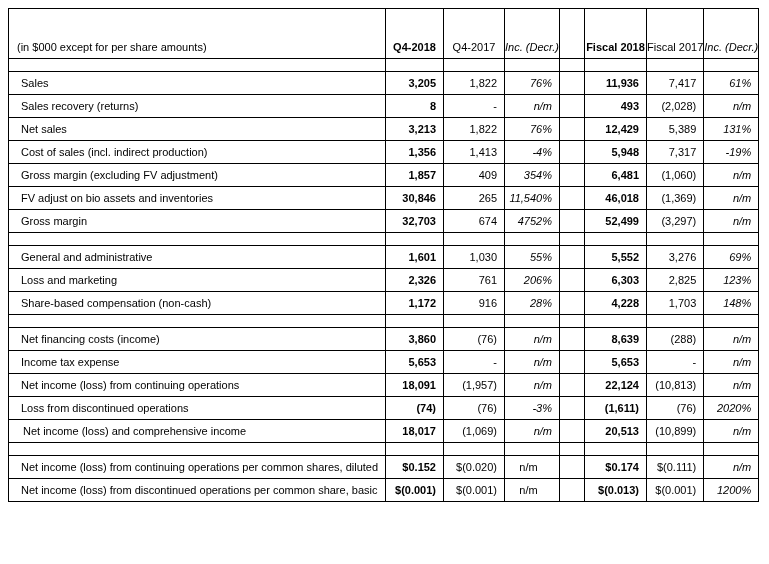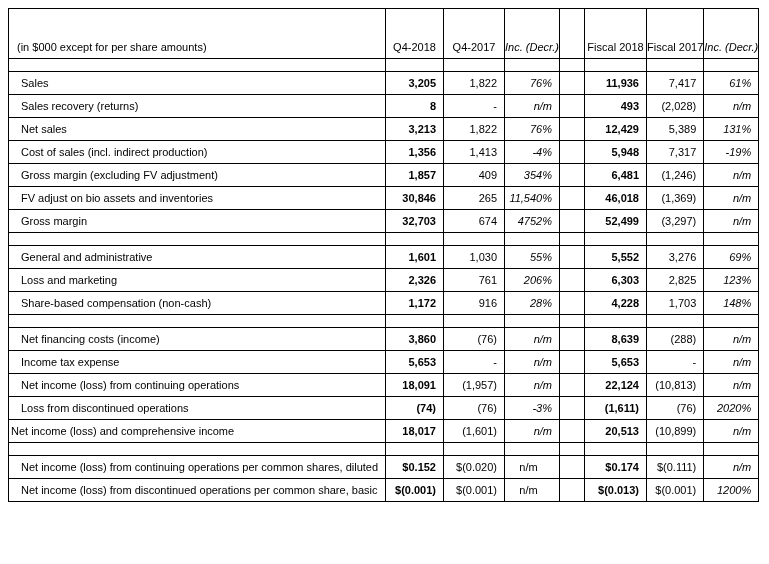--- a/index.html
+++ b/index.html
@@ -39,31 +39,31 @@
     font-weight: normal;
     text-align: center;
     padding-bottom: 4px;
     white-space: pre-line;
     line-height: 21px;
   }
   thead th.lbl {
     text-align: left;
     padding-left: 8px;
   }
-  thead th.b { font-weight: normal; }
+  thead th.b { font-weight: bold; }
   thead th.i { font-style: italic; margin-left: 48px; }
   
   tbody tr { height: 23px; }
   tbody tr.spacer { height: 13px; }
   tbody td { vertical-align: middle; }
   tbody td.lbl {
     text-align: left;
     padding-left: 12px;
   }
-  tbody td.lbl.ind { padding-left: 2px; }
+  tbody td.lbl.ind { padding-left: 14px; }
   tbody td.num {
     text-align: right;
     padding-right: 7px;
   }
   tbody td.b { font-weight: bold; }
   tbody td.pct {
     text-align: right;
     padding-right: 7px;
     font-style: italic;
   }
@@ -155,21 +155,21 @@
           <td class="num">7,317</td>
           <td class="pct">-19%</td>
         </tr>
         <tr>
           <td class="lbl">Gross margin (excluding FV adjustment)</td>
           <td class="num b">1,857</td>
           <td class="num">409</td>
           <td class="pct">354%</td>
           <td class="sp"></td>
           <td class="num b">6,481</td>
-          <td class="num">(1,246)</td>
+          <td class="num">(1,060)</td>
           <td class="pct">n/m</td>
         </tr>
         <tr>
           <td class="lbl">FV adjust on bio assets and inventories</td>
           <td class="num b">30,846</td>
           <td class="num">265</td>
           <td class="pct">11,540%</td>
           <td class="sp"></td>
           <td class="num b">46,018</td>
           <td class="num">(1,369)</td>
@@ -271,21 +271,21 @@
           <td class="num">(76)</td>
           <td class="pct">-3%</td>
           <td class="sp"></td>
           <td class="num b">(1,611)</td>
           <td class="num">(76)</td>
           <td class="pct">2020%</td>
         </tr>
         <tr>
           <td class="lbl ind">Net income (loss) and comprehensive income</td>
           <td class="num b">18,017</td>
-          <td class="num">(1,601)</td>
+          <td class="num">(1,069)</td>
           <td class="pct">n/m</td>
           <td class="sp"></td>
           <td class="num b">20,513</td>
           <td class="num">(10,899)</td>
           <td class="pct">n/m</td>
         </tr>
         <tr class="spacer">
           <td></td>
           <td></td>
           <td></td>

